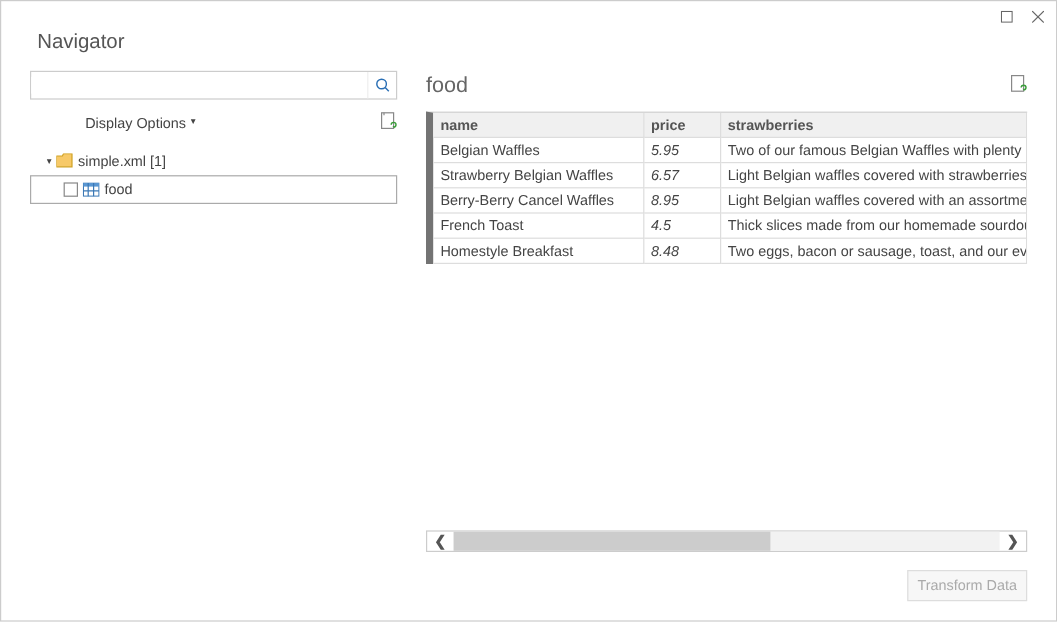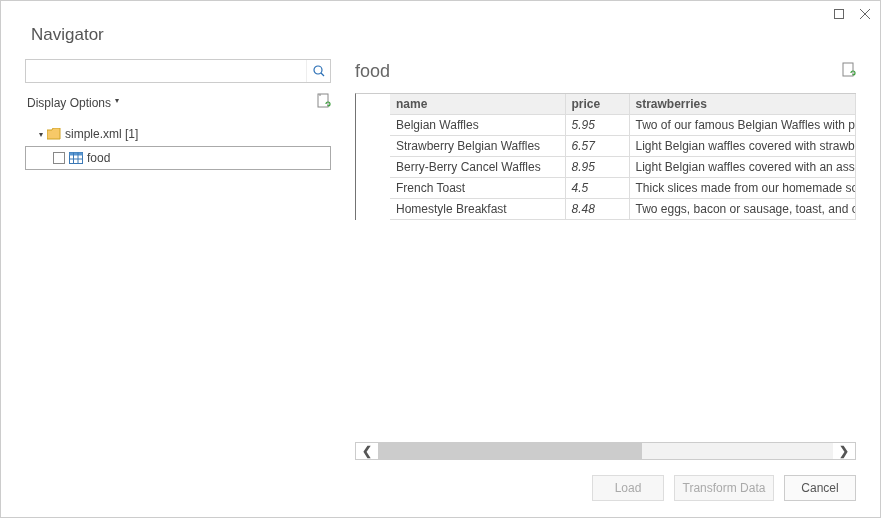--- a/index.html
+++ b/index.html
@@ -6,31 +6,31 @@
     body { background: #fff; width: 881px; height: 518px; border: 1px solid #ccc; position: relative; }
     .titlebar-controls { position: absolute; top: 6px; right: 8px; display: flex; gap: 12px; }
     .titlebar-controls span { width: 14px; height: 14px; display: inline-flex; align-items: center; justify-content: center; cursor: pointer; color: #666; }
     .dialog-title { font-size: 17px; font-weight: 400; color: #555; padding: 24px 0 14px 30px; }
     .content { display: flex; padding: 0 24px; gap: 24px; }
     .left-pane { width: 306px; flex-shrink: 0; }
     .search-row { display: flex; border: 1px solid #ccc; height: 24px; align-items: center; margin-bottom: 8px; }
     .search-input { flex: 1; border: none; outline: none; padding: 0 6px; font-size: 12px; }
     .search-btn { width: 24px; height: 22px; display:flex; align-items:center; justify-content:center; border-left: 1px solid #eee; cursor: pointer; }
     .options-row { display: flex; align-items: center; justify-content: space-between; padding: 2px 0 6px 2px; }
-    .options-row .label { color: #555; cursor: pointer; display:flex; gap:4px;}
+    .options-row .label { color: #555; cursor: pointer; display:flex; gap:4px;margin-left:44px;}
     .tree { margin-top: 4px; }
     .tree-item { display: flex; align-items: center; height: 24px; padding-left: 6px; gap: 4px; cursor: pointer; }
     .tree-item.file { padding-left: 14px; }
     .tree-item.selected { border: 1px solid #aaa; background: #fff; padding-left: 27px; }
     .tree-item .folder-icon svg, .tree-item .table-icon svg { display:block;}
     .checkbox { width: 12px; height: 12px; border: 1px solid #888; display:inline-block; }
     .right-pane { flex: 1; display:flex; flex-direction:column; min-width:0; }
     .preview-title-row { display:flex; align-items:center; justify-content:space-between; height:24px; margin-bottom:10px;}
     .preview-title { font-size: 18px; color: #666; font-weight: 400; }
-    .table-wrap { border-top: 1px solid #ccc; border-left: 1px solid #737373; overflow: hidden; padding-left: 34px; }
+    .table-wrap { border-top: 1px solid #ccc; border-left: 6px solid #737373; overflow: hidden; }
     table { border-collapse: collapse; width: 100%; table-layout: fixed; }
     th, td { border-right: 1px solid #ddd; border-bottom: 1px solid #ddd; padding: 3px 6px; text-align: left; font-size: 12px; white-space: nowrap; overflow: hidden; }
     th { background: #f0f0f0; font-weight: 600; color: #555; }
     td.num { font-style: italic; }
     .col-name { width: 175px; }
     .col-price { width: 64px; }
     .col-desc { width: auto; }
     .hscroll { display:flex; align-items:center; border:1px solid #ccc; height:18px; margin-top: 222px; }
     .hscroll .arrow { width: 22px; display:flex; align-items:center; justify-content:center; cursor:pointer; color:#555; font-weight:bold;}
     .hscroll .track { flex:1; background:#f2f2f2; height:16px; position:relative;}
@@ -169,16 +169,14 @@
       <div class="arrow">❮</div>
       <div class="track">
           <div class="thumb"></div>
         </div>
       <div class="arrow">❯</div>
     </div>
   </div>
 </div>
 
 <div class="footer">
-  <div class="btn disabled">Load</div>
   <div class="btn disabled wide">Transform Data</div>
-  <div class="btn">Cancel</div>
 </div>
 
 </body></html>

